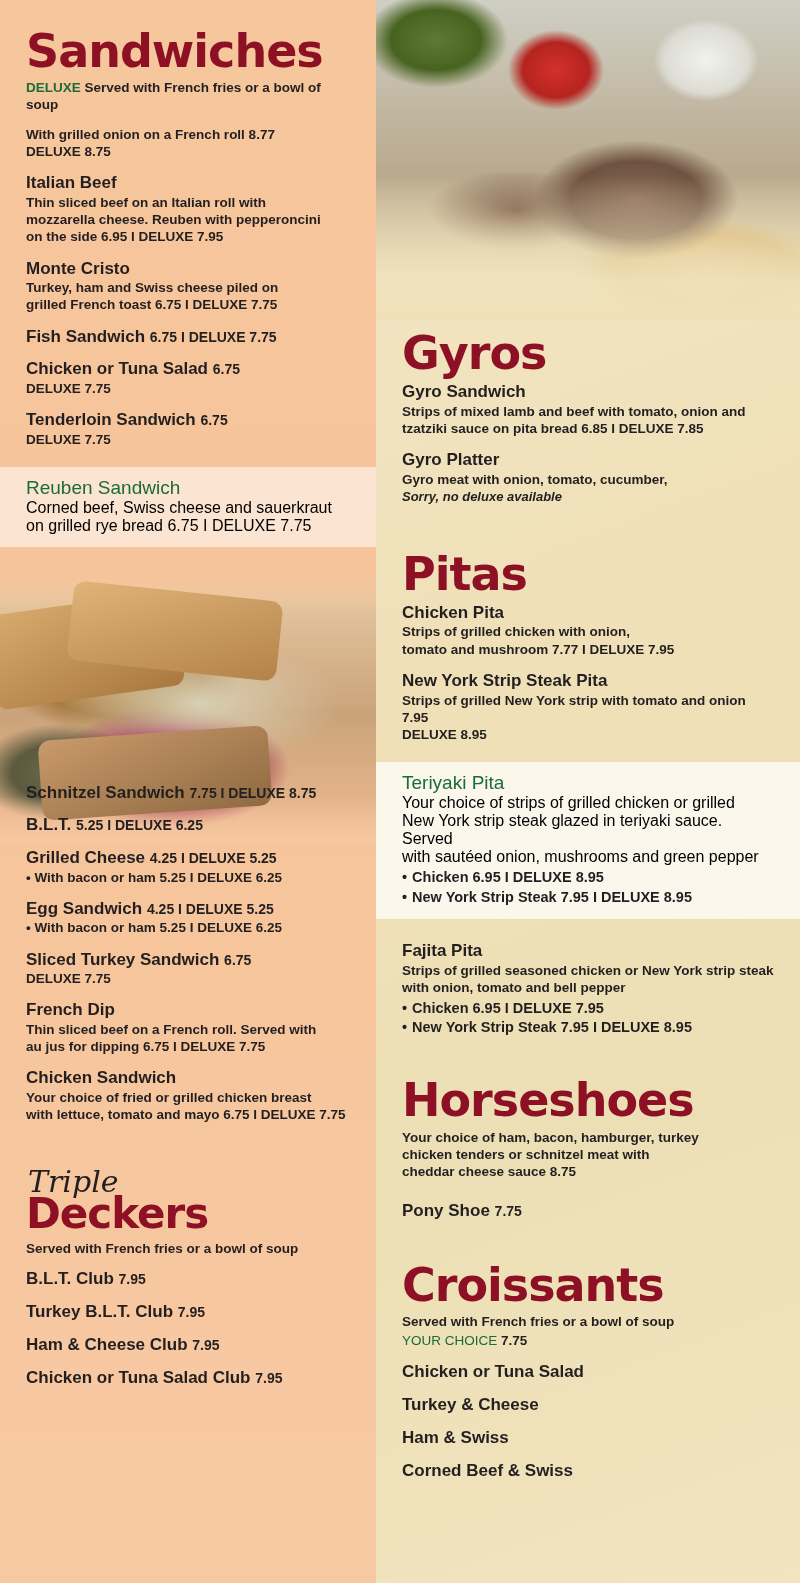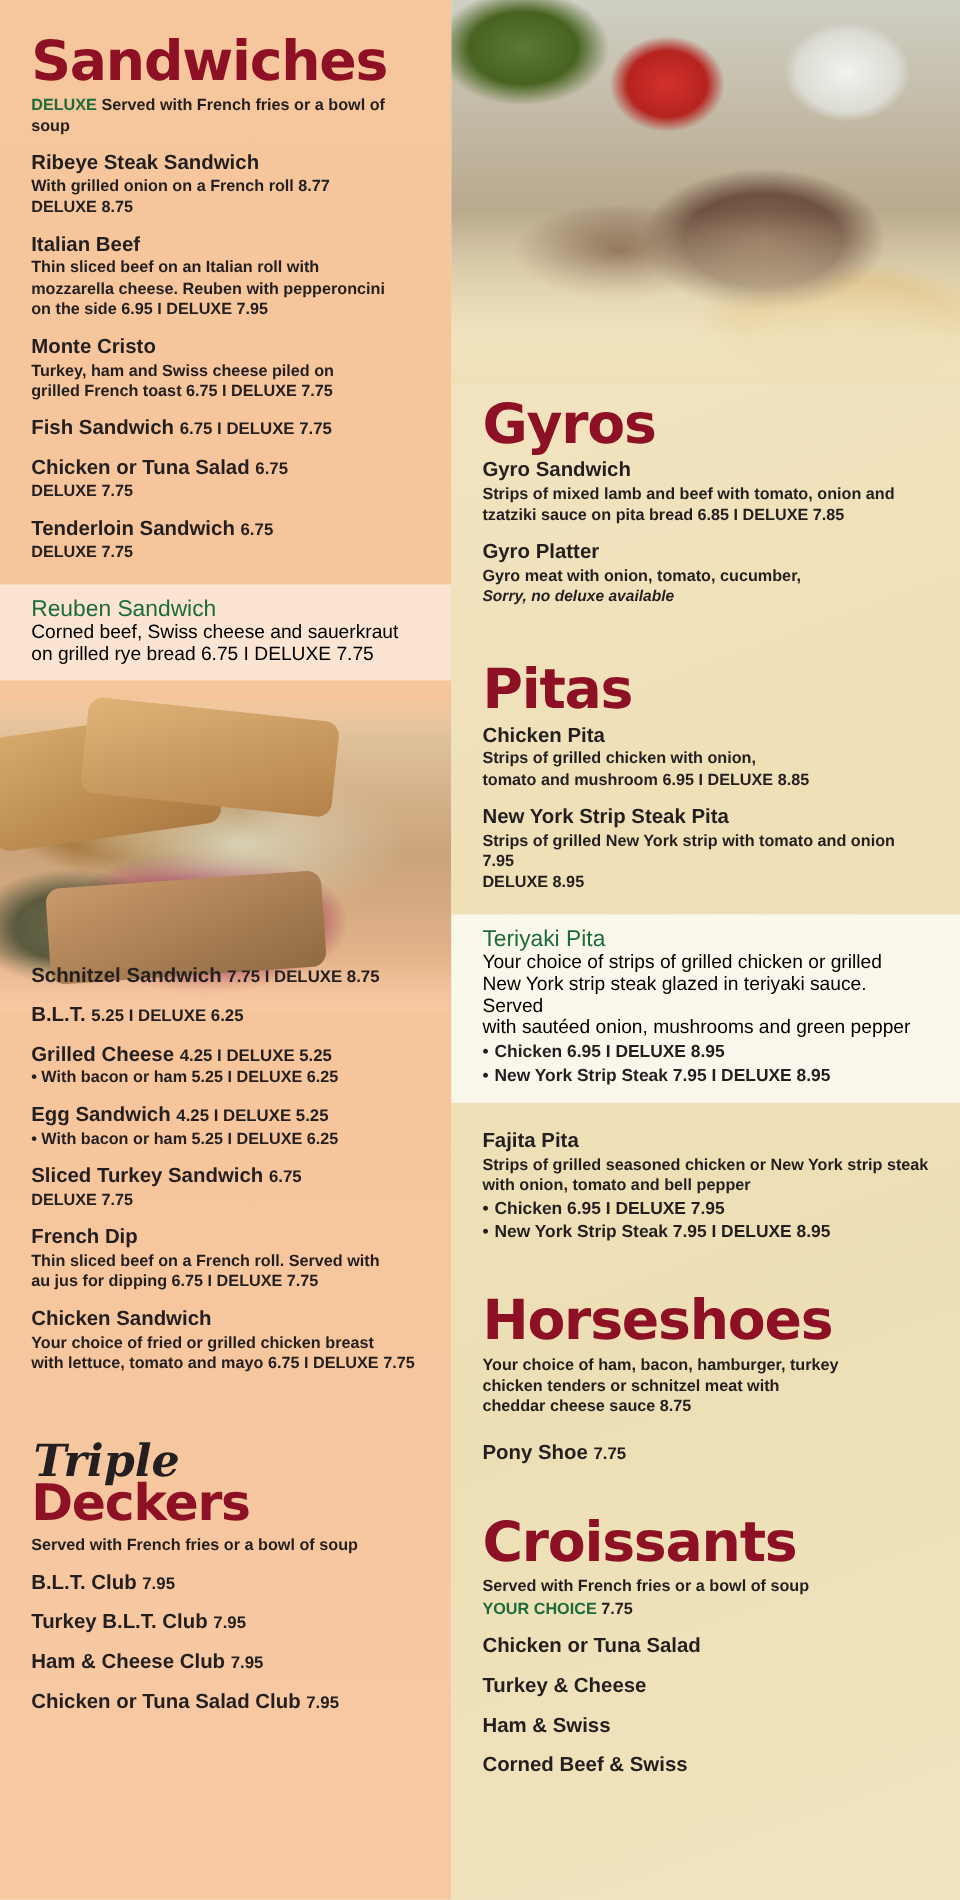--- a/index.html
+++ b/index.html
@@ -66,21 +66,21 @@
     font-size:46px;
     line-height:1;
     margin:0 0 6px 0;
     letter-spacing:-1px;
   }
   h1.section.small{font-size:42px;}
   .served{
     font-size:13.5px;font-weight:bold;color:#231f20;margin:0 0 12px 0;line-height:1.25;
   }
   .served .deluxe{color:#1c6b3a;}
-  .yourchoice{color:#1c6b3a;font-weight:bold;font-size:13.5px;text-align:center;}
+  .yourchoice{color:#1c6b3a;font-weight:normal;font-size:13.5px;text-align:center;}
 
   .item{margin:0 0 13px 0;}
   .item .name{
     font-size:17px;font-weight:bold;color:#231f20;line-height:1.15;margin:0 0 1px 0;
   }
   .item .name .price{font-size:14px;font-weight:bold;}
   .item .desc{
     font-size:13.5px;font-weight:bold;color:#231f20;line-height:1.28;margin:0;
   }
   .item .note{font-size:13px;font-weight:bold;font-style:italic;color:#231f20;margin-top:1px;}
@@ -95,22 +95,22 @@
   }
   .hl .name{color:#1c6b3a;font-size:19px;}
   .hl-r{
     background:rgba(255,255,255,.72);
     margin:0 -26px 0 -26px;padding:10px 26px 12px 26px;
   }
   .hl-r .name{color:#1c6b3a;font-size:19px;}
 
   .triple{
     font-family:"DejaVu Serif", serif;
-    font-style:italic;font-weight:bold;color:#231f20;
-    font-size:37px;line-height:1;margin:12px 0 -4px 2px;
+    font-style:italic;font-weight:normal;color:#231f20;
+    font-size:30px;line-height:1;margin:0 0 -4px 2px;
   }
   .list-item{font-size:17px;font-weight:bold;color:#231f20;margin:0 0 13px 0;}
   .list-item .price{font-size:14px;}
   .cro-item{font-size:17px;font-weight:bold;color:#231f20;margin:0 0 13px 0;}
 </style>
 </head>
 <body>
 
 <div class="page">
 
@@ -124,21 +124,20 @@
     <div class="left-inner">
       <div style="height:28px"></div>
 
       <h1 class="section">Sandwiches</h1>
       <p class="served">
         <span class="deluxe">DELUXE</span>
         <span>Served with French fries or a bowl of soup</span>
       </p>
 
       <div class="item">
-        <div class="name">Ribeye Steak Sandwich</div>
         <div class="desc">With grilled onion on a French roll  8.77</div>
         <div class="desc">DELUXE  8.75</div>
       </div>
 
       <div class="item">
         <div class="name">Italian Beef</div>
         <div class="desc">Thin sliced beef on an Italian roll with</div>
         <div class="desc">mozzarella cheese. Reuben with pepperoncini</div>
         <div class="desc">on the side  6.95  I  DELUXE  7.95</div>
       </div>
@@ -277,21 +276,21 @@
         <div class="note">Sorry, no deluxe available</div>
       </div>
 
       <div style="height:34px"></div>
 
       <h1 class="section">Pitas</h1>
 
       <div class="item">
         <div class="name">Chicken Pita</div>
         <div class="desc">Strips of grilled chicken with onion,</div>
-        <div class="desc">tomato and mushroom  6.95  I  DELUXE  8.85</div>
+        <div class="desc">tomato and mushroom  7.77  I  DELUXE  7.95</div>
       </div>
 
       <div class="item">
         <div class="name">New York Strip Steak Pita</div>
         <div class="desc">Strips of grilled New York strip with tomato and onion  7.95</div>
         <div class="desc">DELUXE  8.95</div>
       </div>
 
       <div style="height:6px"></div>
 

